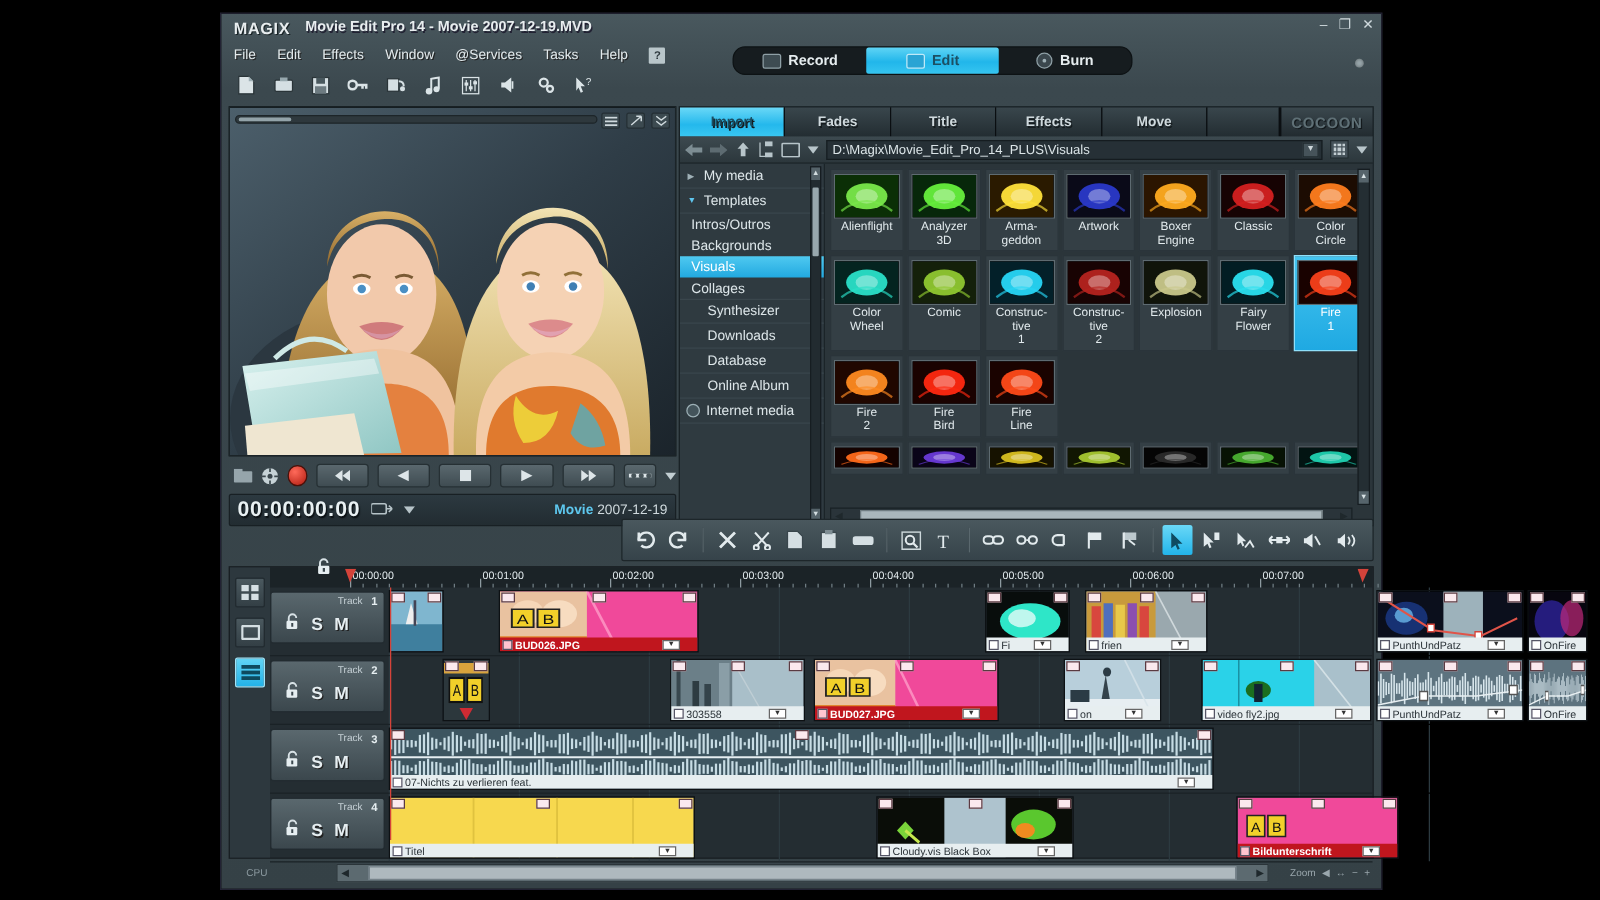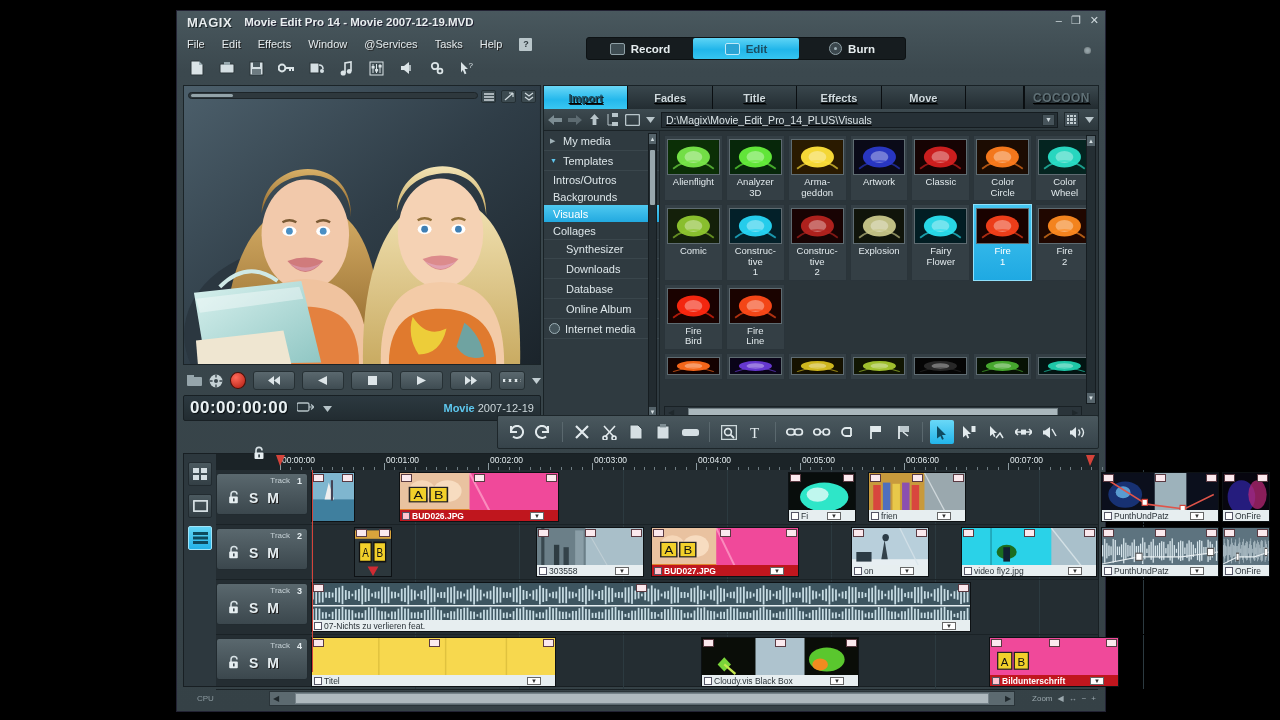--- a/index.html
+++ b/index.html
@@ -29,21 +29,21 @@
   
   .menurow { height:22px; display:flex; align-items:center; padding-left:10px; gap:17px;
      position:relative; }
   .menurow .mi { font-size:11px; color:#e3eaec; text-shadow:1px 1px 0 #222; }
   .menu-extra-icon { width:13px; height:13px; background:#b9c6ca; color:#2d383d;
      font-size:9px; font-weight:bold; display:flex; align-items:center; justify-content:center;
      border-radius:1px; }
 
   
   .modebar { position:absolute; left:409px; top:26px; width:320px; height:23px;
-    background:#161c1f; border:1px solid #0d1214; border-radius:3px; display:flex; align-items:stretch; }
+    background:#161c1f; border:1px solid #0d1214; border-radius:10px; display:flex; align-items:stretch; }
   .modebtn { flex:1; display:flex; align-items:center; justify-content:center; gap:6px;
     font-size:11.5px; font-weight:bold; color:#e6edef; position:relative; }
   .modebtn .mico { width:15px; height:12px; border:1px solid #8fa0a6; border-radius:2px;
     background:#3e4c52; display:inline-block; }
   .modebtn.active { background:linear-gradient(#5fd4f5,#21b6ea 55%,#36c5f0); color:#1c4f63; border-radius:2px;}
   .modebtn.active .mico { background:#2aa4d4; border-color:#bfe9f8; }
   .modebtn .circ { width:13px;height:13px;border-radius:50%;border:1px solid #8fa0a6;background:#3b474d;}
   .modebtn .circ::after{content:"";display:block;width:3px;height:3px;border-radius:50%;background:#9fb0b6;margin:4px auto;}
   .led { position:absolute; right:14px; top:36px; width:7px;height:7px;border-radius:50%;
      background:#9aa8ad; box-shadow:0 0 3px #0006 inset; }
@@ -85,21 +85,21 @@
      background:linear-gradient(#2c3940,#222c31); border:1px solid #182024; border-radius:2px;
      display:flex; align-items:center; padding:0 6px; gap:9px; }
   .tc { font-family:"Liberation Sans",sans-serif; font-weight:bold; font-size:17px;
      color:#e9f1f3; letter-spacing:0.5px; text-shadow:1px 1px 1px #0a0f12; }
   .tc-ic { color:#b6c3c8; font-size:11px; }
   .movie-name { font-size:11px; color:#cfd9dd; margin-left:auto; }
   .movie-name b { color:#5ec8ef; font-weight:bold; }
 
   
   .browser { position:absolute; left:366px; top:0; right:6px; height:336px;
-     background:#2b353a; border:1px solid #192226;text-decoration:underline; }
+     background:#2b353a; border:1px solid #192226; }
   .btabs { height:23px; display:flex; background:#10161a; }
   .btab { flex:1; display:flex;align-items:center;justify-content:center;
      font-size:11px; font-weight:bold; color:#cfd9dd; border-right:1px solid #0a0e11;
      background:linear-gradient(#39464c,#232d32); text-shadow:1px 1px 0 #151c1f; }
   .btab.active { background:linear-gradient(#6ad8f7,#24b8ec 60%,#39c7f2); color:#1a4d61; }
   .btab.blank { flex:0 0 58px; }
   .cocoon { flex:0 0 74px; display:flex;align-items:center;justify-content:center;
      background:linear-gradient(#3b484e,#222b30); font-size:12px; font-weight:bold;
      letter-spacing:0.5px; color:#5f7076; text-shadow:1px 1px 0 #141a1d; border-left:1px solid #0b0f12;}
 
@@ -611,20 +611,29 @@
                   <div class="lbl">Arma-<br>geddon</div>
                 </div>
                 <div class="cell">
                   <div class="th"><svg width="100%" height="100%" viewBox="0 0 40 26" preserveAspectRatio="none">
                       <rect width="40" height="26" fill="#0a0a18"></rect>
                       <ellipse cx="20" cy="13" rx="13" ry="8" fill="#2a39c9" opacity="0.95"></ellipse>
                       <ellipse cx="20" cy="13" rx="7" ry="4.5" fill="#ffffff" opacity="0.35"></ellipse>
                       <path d="M4 22 Q20 10 36 22" stroke="#2a39c9" stroke-width="1.4" fill="none" opacity="0.65"></path>
                     </svg></div>
                   <div class="lbl">Artwork</div>
+                </div>
+                <div class="cell">
+                  <div class="th"><svg width="100%" height="100%" viewBox="0 0 40 26" preserveAspectRatio="none">
+                      <rect width="40" height="26" fill="#2b1500"></rect>
+                      <ellipse cx="20" cy="13" rx="13" ry="8" fill="#ffab1f" opacity="0.95"></ellipse>
+                      <ellipse cx="20" cy="13" rx="7" ry="4.5" fill="#ffffff" opacity="0.35"></ellipse>
+                      <path d="M4 22 Q20 10 36 22" stroke="#ffab1f" stroke-width="1.4" fill="none" opacity="0.65"></path>
+                    </svg></div>
+                  <div class="lbl">Boxer<br>Engine</div>
                 </div>
                 <div class="cell">
                   <div class="th"><svg width="100%" height="100%" viewBox="0 0 40 26" preserveAspectRatio="none">
                       <rect width="40" height="26" fill="#160303"></rect>
                       <ellipse cx="20" cy="13" rx="13" ry="8" fill="#d42020" opacity="0.95"></ellipse>
                       <ellipse cx="20" cy="13" rx="7" ry="4.5" fill="#ffffff" opacity="0.35"></ellipse>
                       <path d="M4 22 Q20 10 36 22" stroke="#d42020" stroke-width="1.4" fill="none" opacity="0.65"></path>
                     </svg></div>
                   <div class="lbl">Classic</div>
                 </div>

